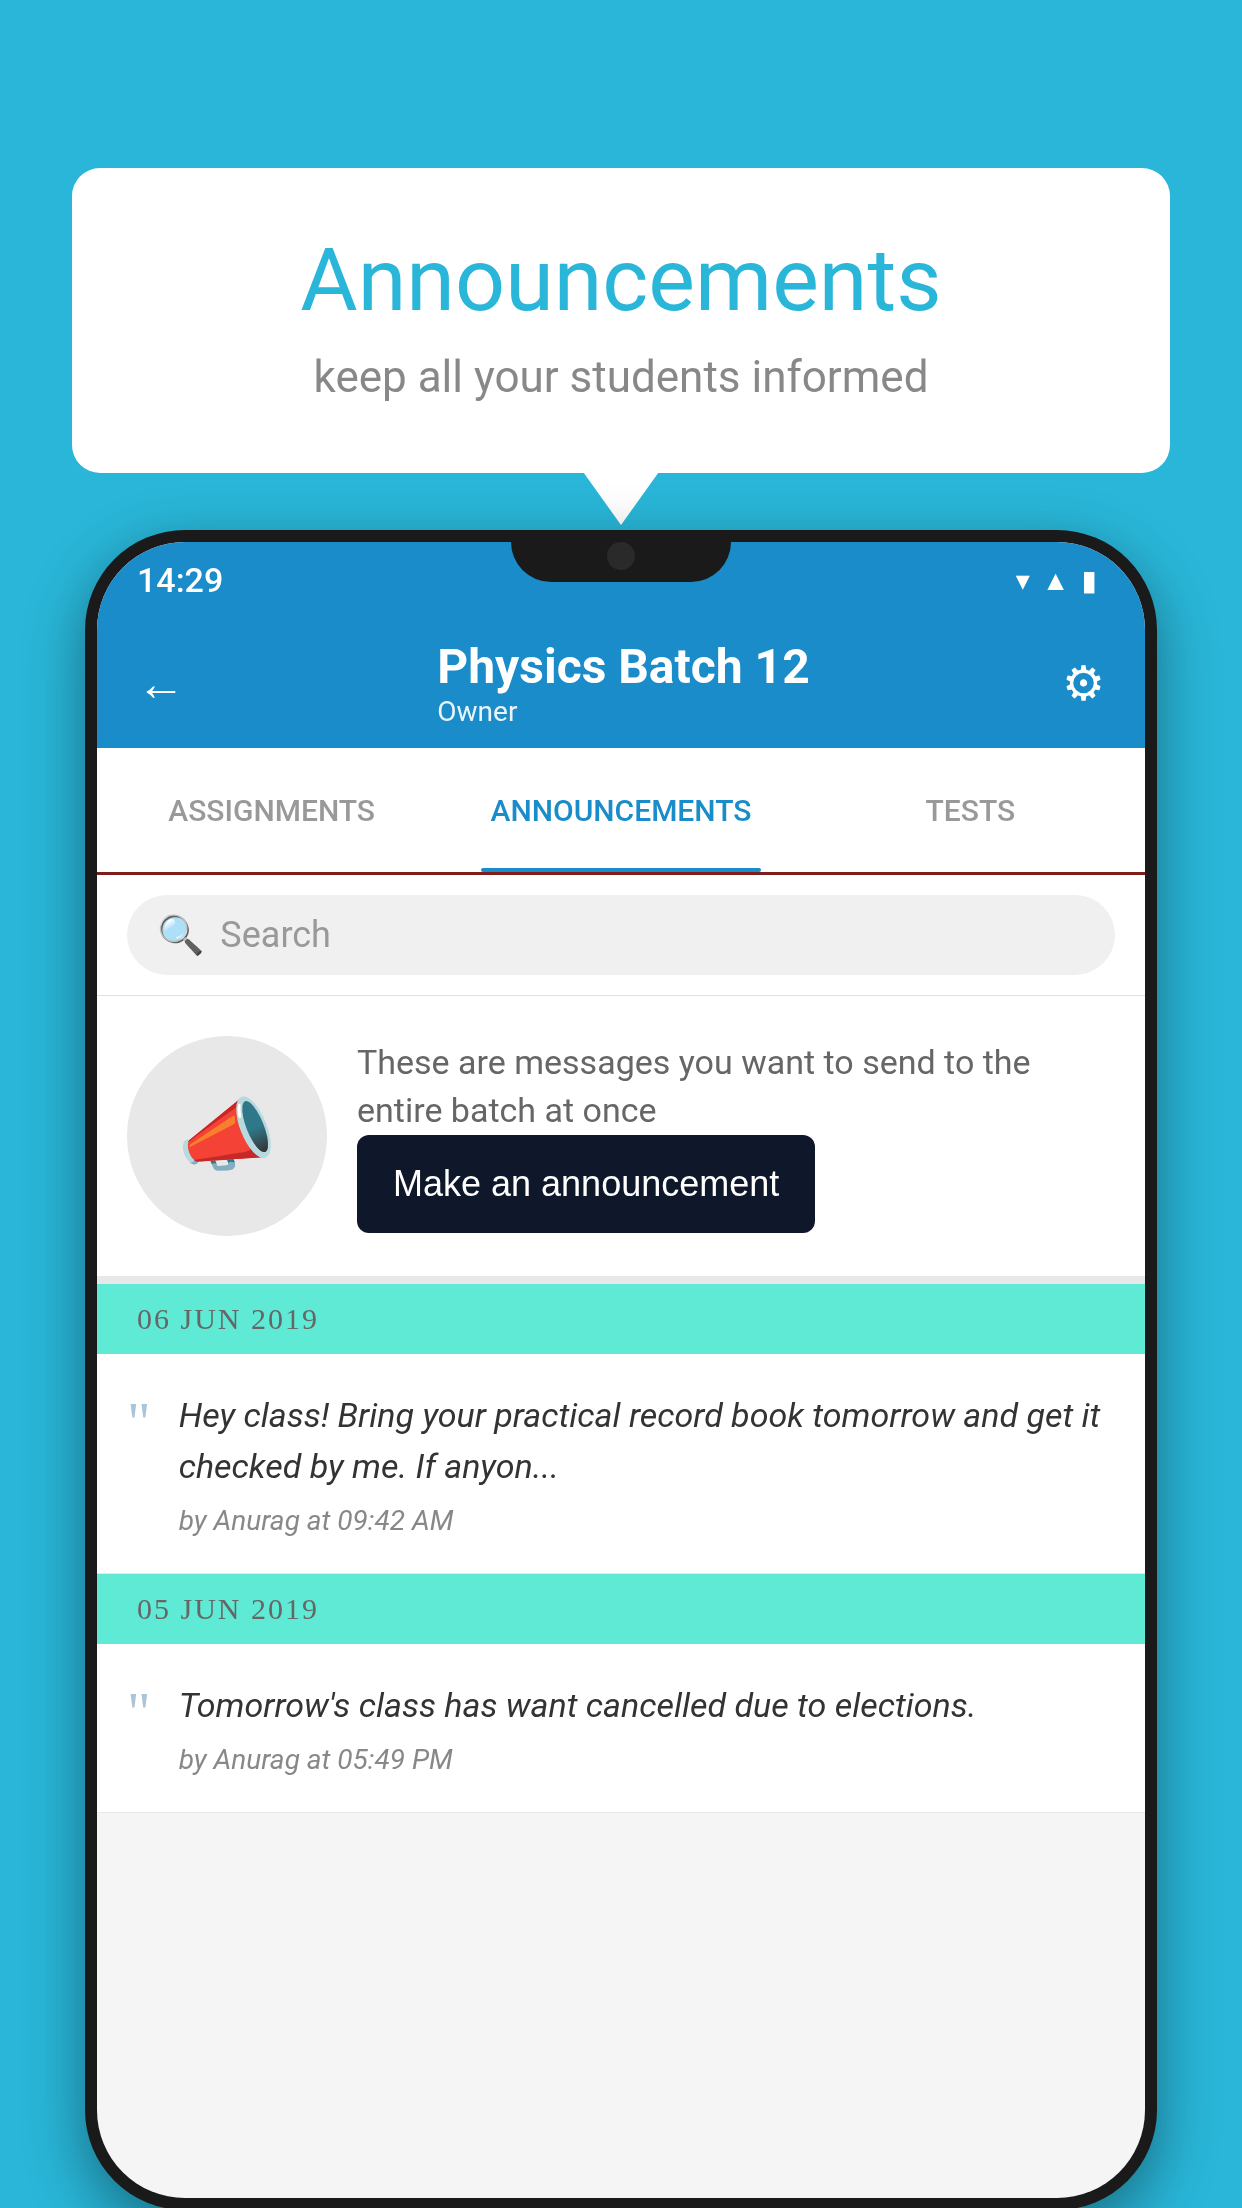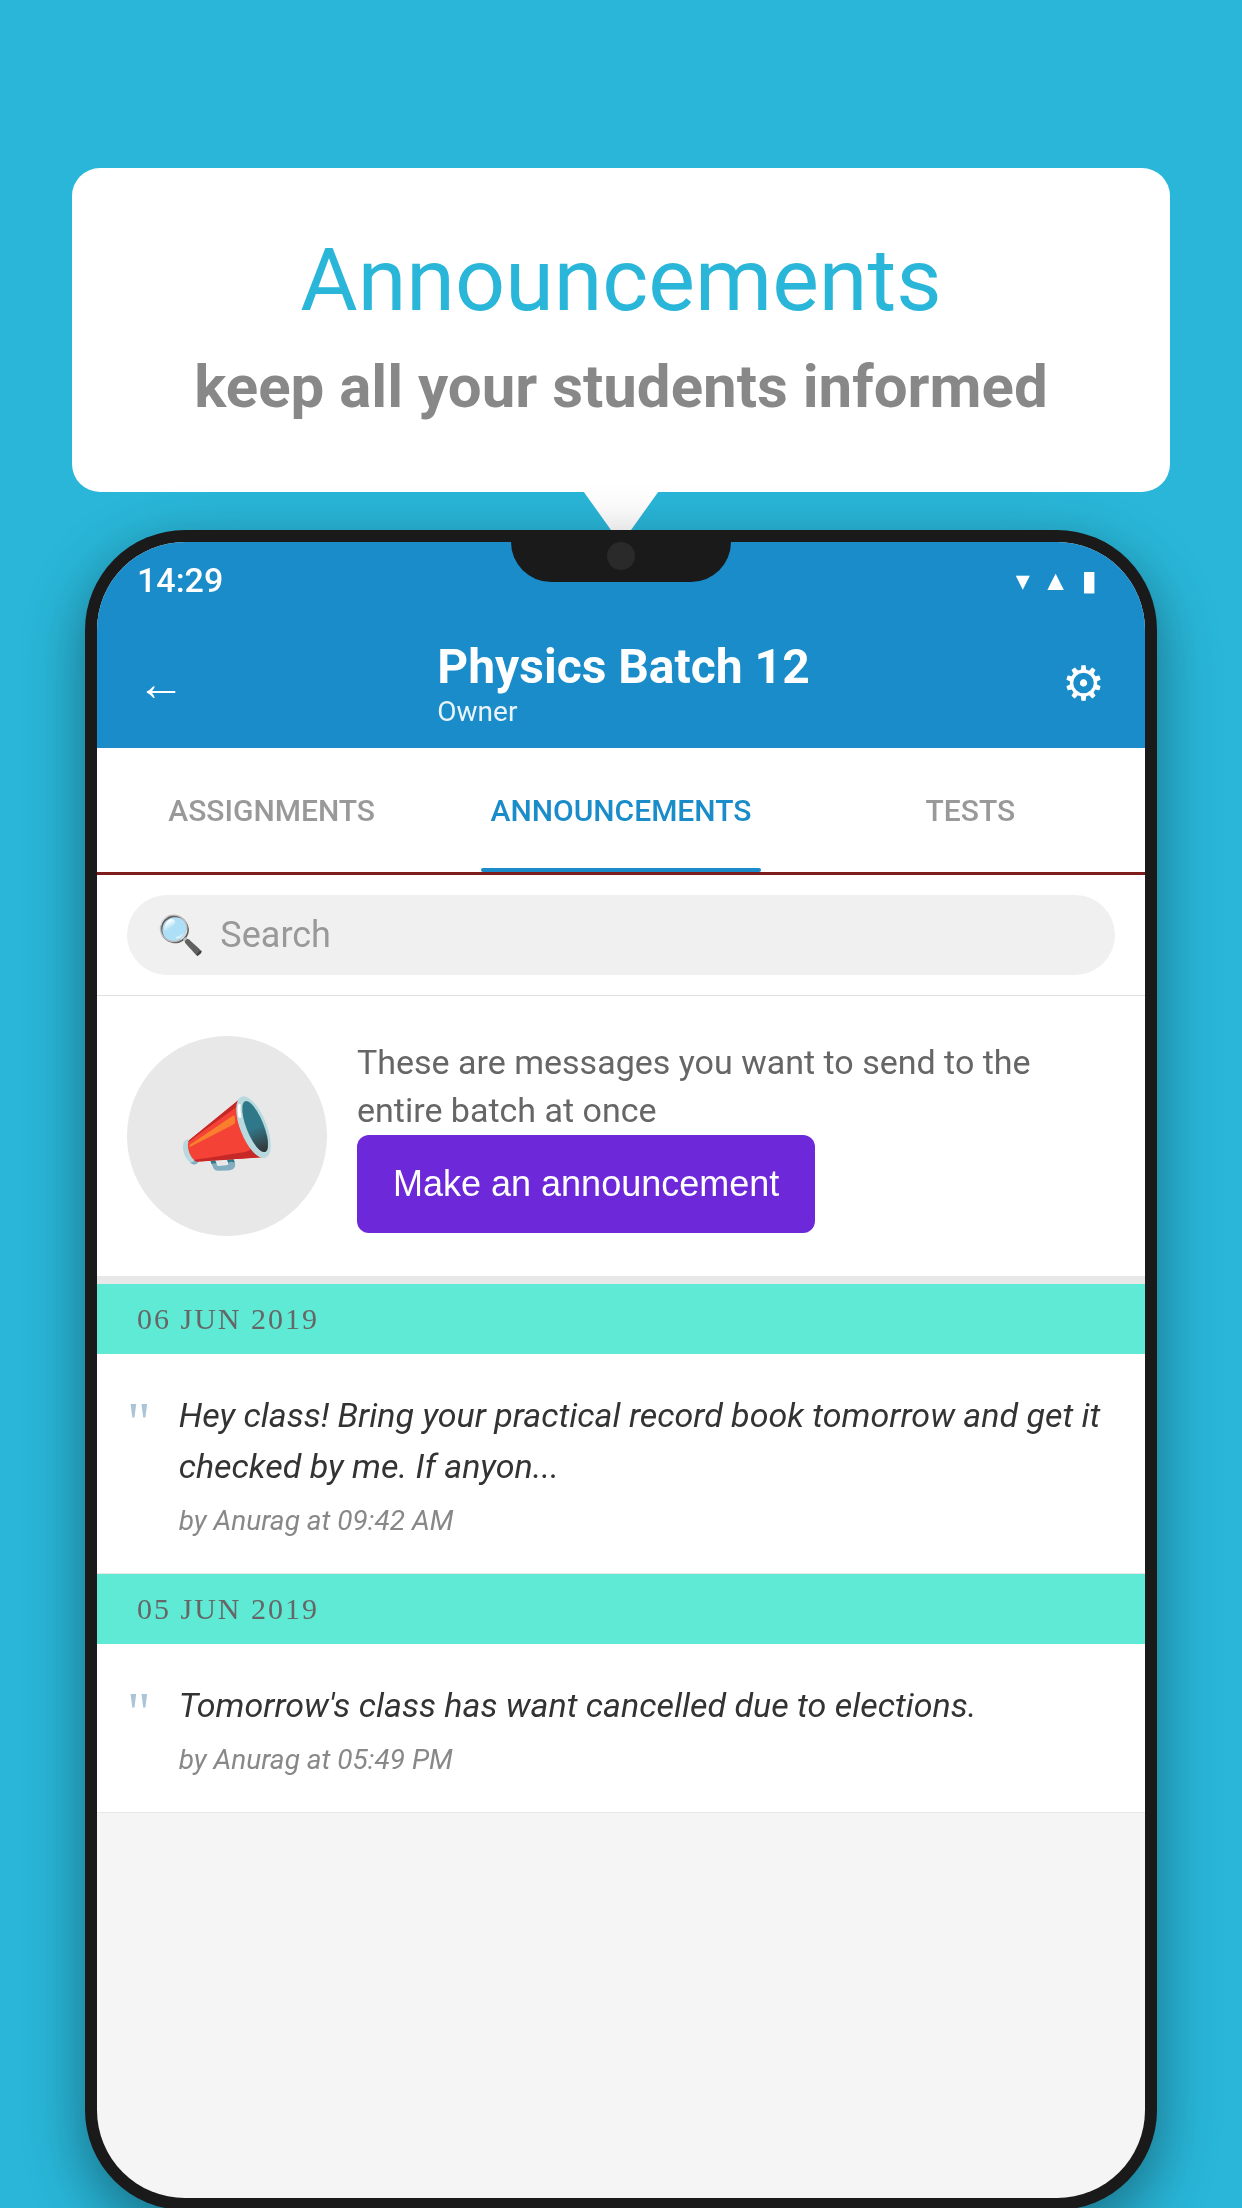--- a/index.html
+++ b/index.html
@@ -36,23 +36,23 @@
       border-right: 40px solid transparent;
       border-top: 56px solid white;
     }
     .speech-bubble-title {
       font-size: 88px;
       font-weight: 400;
       color: #29b6d8;
       margin-bottom: 20px;
     }
     .speech-bubble-subtitle {
-      font-size: 60px;
+      font-size: 44px;
       color: #888;
-      font-weight: 700;
+      font-weight: 400;
     }
 
     
     .phone-frame {
       position: absolute;
       top: 530px;
       left: 85px;
       width: 1072px;
       height: 1680px;
       background: #1a1a1a;
@@ -238,21 +238,21 @@
     }
     .announcement-prompt-right {
       flex: 1;
     }
     .announcement-prompt-text {
       font-size: 34px;
       color: #666;
       line-height: 1.4;
     }
     .make-announcement-btn {
-      background: #6d28d9;
+      background: #0f172a;
       color: white;
       border: none;
       border-radius: 12px;
       padding: 28px 36px;
       font-size: 36px;
       font-weight: 500;
       cursor: pointer;
       display: inline-block;
     }
 

